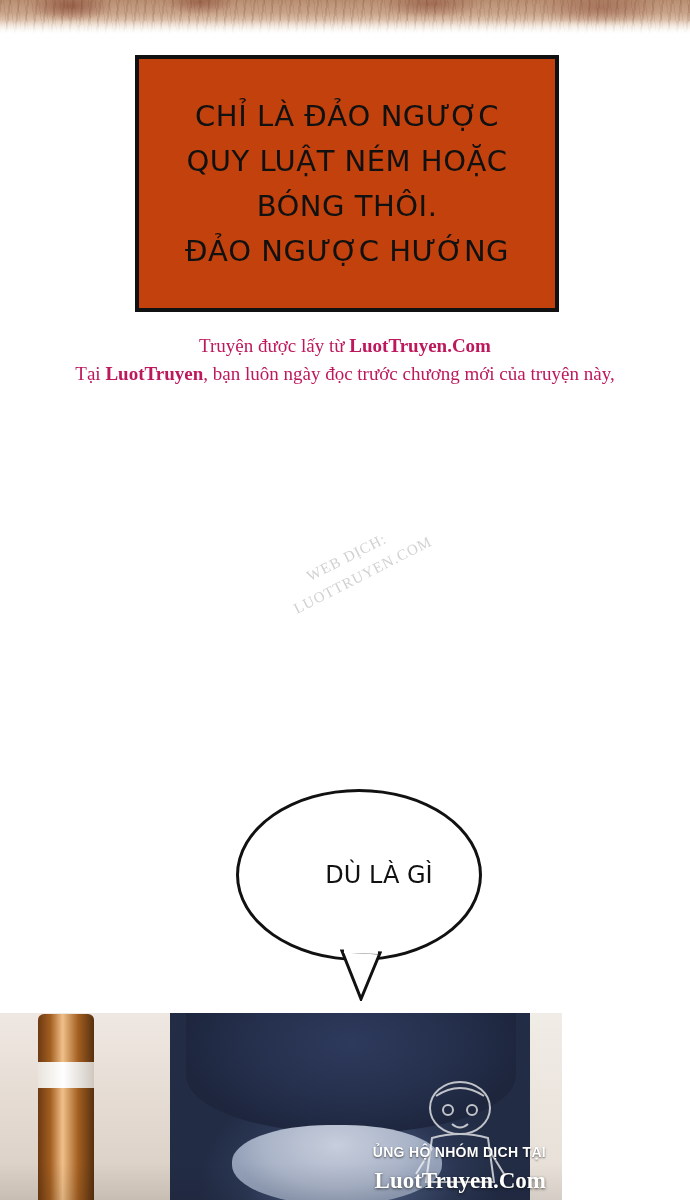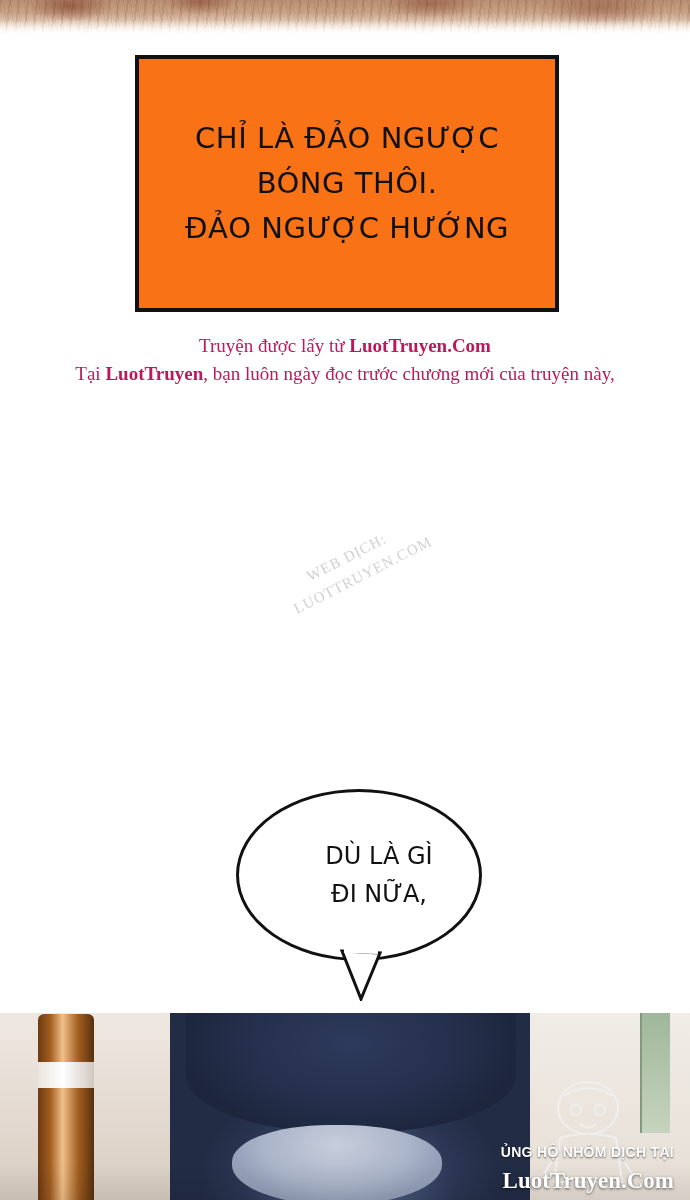--- a/index.html
+++ b/index.html
@@ -38,21 +38,21 @@
     position: absolute; left:0; right:0; bottom:0; height:14px;
     background: linear-gradient(180deg, rgba(255,255,255,0), #ffffff);
   }
 
   
   .speech-box {
     position: absolute;
     left: 135px; top: 55px;
     width: 424px; height: 257px;
     border: 4px solid #111;
-    background: #f97316;
+    background: #c2410c;
     box-sizing: border-box;
     display: flex;
     align-items: center;
     justify-content: center;
   }
   .speech-box .lines {
     text-align: center;
     font-family: "DejaVu Sans", sans-serif;
     font-size: 29px;
     line-height: 45px;
@@ -123,21 +123,21 @@
   .bubble-tail {
     position: absolute;
     left: 104px; top: 160px;
     width: 42px; height: 52px;
   }
 
   
   .art-panel {
     position: absolute;
     left: 0; top: 1013px;
-    width: 690px; height: 187px;
+    width: 562px; height: 187px;
     overflow: hidden;
     background: #ef4444;
   }
   .art-bg-left {
     position: absolute; left: 0; top: 0; width: 180px; height: 187px;
     background: linear-gradient(180deg, #efe8e2 0%, #e2d8cf 60%, #d8cdc2 100%);
   }
   .art-bg-right {
     position: absolute; left: 520px; top: 0; width: 170px; height: 187px;
     background: linear-gradient(180deg, #f0ece6 0%, #e6ded5 100%);
@@ -205,20 +205,21 @@
 <body>
 
 <div class="top-strip">
   <div class="grain"></div>
   <div class="fade"></div>
 </div>
 
 <div class="speech-box">
   <div class="lines">
     <div>CHỈ LÀ ĐẢO NGƯỢC</div>
+    <div>QUY LUẬT NÉM HOẶC</div>
     <div>BÓNG THÔI.</div>
     <div>ĐẢO NGƯỢC HƯỚNG</div>
   </div>
 </div>
 
 <div class="promo">
   <div class="l1">
     <span>Truyện được lấy từ </span><span class="site">LuotTruyen.Com</span>
   </div>
   <div class="l2">
@@ -228,21 +229,20 @@
 
 <div class="watermark">
   <div>WEB DỊCH:</div>
   <div>LUOTTRUYEN.COM</div>
 </div>
 
 <div class="bubble-wrap">
   <div class="bubble">
     <div class="lines">
       <div>DÙ LÀ GÌ</div>
-      <div>ĐI NỮA,</div>
     </div>
   </div>
   <svg class="bubble-tail" viewBox="0 0 42 52">
     <path d="M2 2 L40 4 L21 50 Z" fill="#ffffff" stroke="#111111" stroke-width="3"></path>
     <path d="M4 1 L38 2" stroke="#ffffff" stroke-width="6"></path>
   </svg>
 </div>
 
 <div class="art-panel">
   <div class="art-bg-left"></div>

